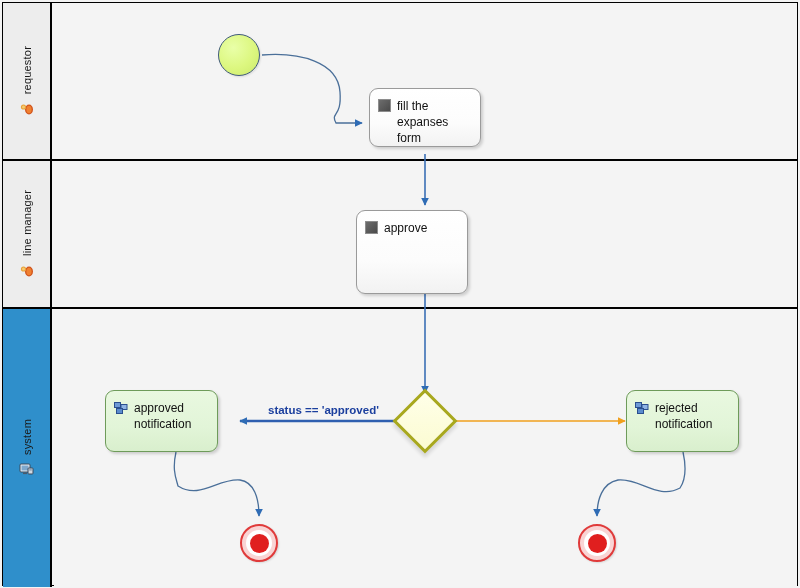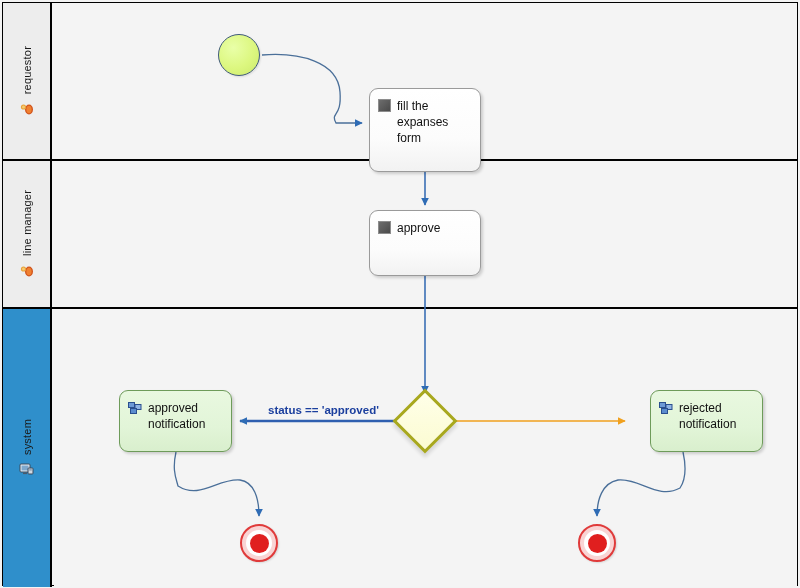--- a/index.html
+++ b/index.html
@@ -238,56 +238,56 @@
 
     <path d="M 456,421 L 625,421" fill="none" stroke="#f0a01e" stroke-width="1.5" marker-end="url(#arrowOrange)"></path>
 
     <path d="M 176,452 C 172,470 176,478 178,486 C 200,500 218,478 240,480 C 254,482 259,498 259,516" fill="none" stroke="#4a6f99" stroke-width="1.3" marker-end="url(#arrowBlue)"></path>
 
     <path d="M 683,452 C 687,470 684,482 680,488 C 658,500 640,478 618,480 C 602,483 597,500 597,516" fill="none" stroke="#4a6f99" stroke-width="1.3" marker-end="url(#arrowBlue)"></path>
   </svg>
 
   <div class="node start-event" style="left:218px; top:34px;"></div>
 
-  <div class="node task" style="left:369px; top:88px; width:112px; height:84px;">
+  <div class="node task" style="left:369px; top:88px; width:112px; height:59px;">
     <div class="task-row">
       <span class="icon-user"></span>
       <span class="task-label">fill the
 expanses form</span>
     </div>
   </div>
 
-  <div class="node task" style="left:369px; top:210px; width:112px; height:66px;">
+  <div class="node task" style="left:356px; top:210px; width:112px; height:84px;">
     <div class="task-row">
       <span class="icon-user"></span>
       <span class="task-label">approve</span>
     </div>
   </div>
 
   <div class="node" style="left:402px; top:398px; width:46px; height:46px;">
     <div class="gateway"></div>
   </div>
 
   <div class="edge-label" style="left:256px; top:404px;margin-left:12px;">status == 'approved'</div>
 
-  <div class="node task service" style="left:119px; top:390px; width:113px; height:62px;">
+  <div class="node task service" style="left:105px; top:390px; width:113px; height:62px;">
     <div class="task-row">
       <span class="icon-service">
         <svg width="14" height="13" viewBox="0 0 14 13">
           <rect x="0.5" y="0.5" width="6" height="5" fill="#6d9ad6" stroke="#2a4f8f" stroke-width="1"></rect>
           <rect x="7" y="2.5" width="6" height="5" fill="#8fb4e4" stroke="#2a4f8f" stroke-width="1"></rect>
           <rect x="2.5" y="6.5" width="6" height="5" fill="#5b8cce" stroke="#2a4f8f" stroke-width="1"></rect>
         </svg>
       </span>
       <span class="task-label">approved
 notification</span>
     </div>
   </div>
 
-  <div class="node task service" style="left:626px; top:390px; width:113px; height:62px;margin-left:24px;">
+  <div class="node task service" style="left:626px; top:390px; width:113px; height:62px;">
     <div class="task-row">
       <span class="icon-service">
         <svg width="14" height="13" viewBox="0 0 14 13">
           <rect x="0.5" y="0.5" width="6" height="5" fill="#6d9ad6" stroke="#2a4f8f" stroke-width="1"></rect>
           <rect x="7" y="2.5" width="6" height="5" fill="#8fb4e4" stroke="#2a4f8f" stroke-width="1"></rect>
           <rect x="2.5" y="6.5" width="6" height="5" fill="#5b8cce" stroke="#2a4f8f" stroke-width="1"></rect>
         </svg>
       </span>
       <span class="task-label">rejected
 notification</span>

